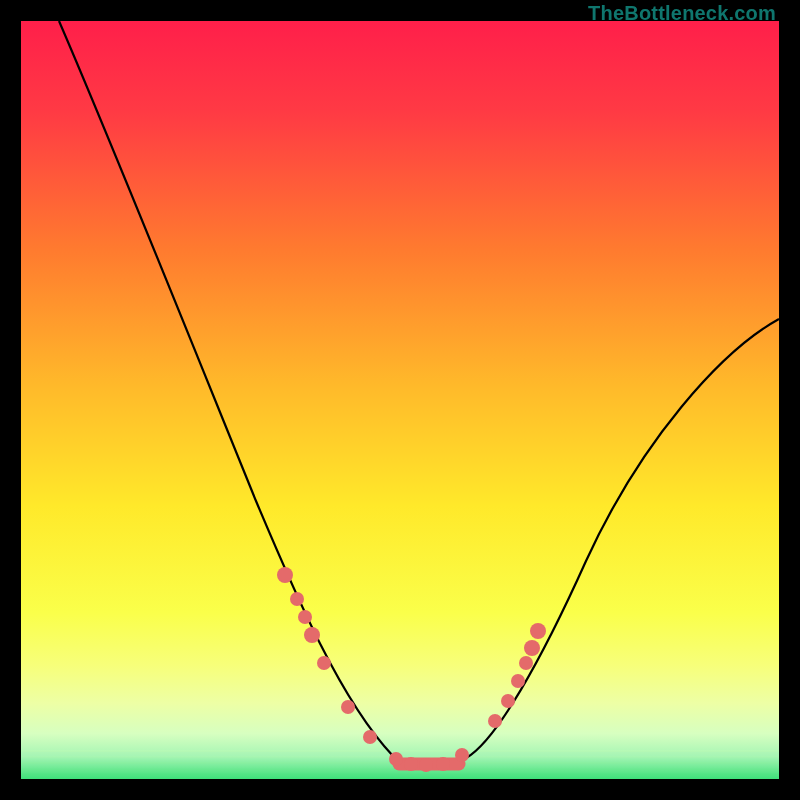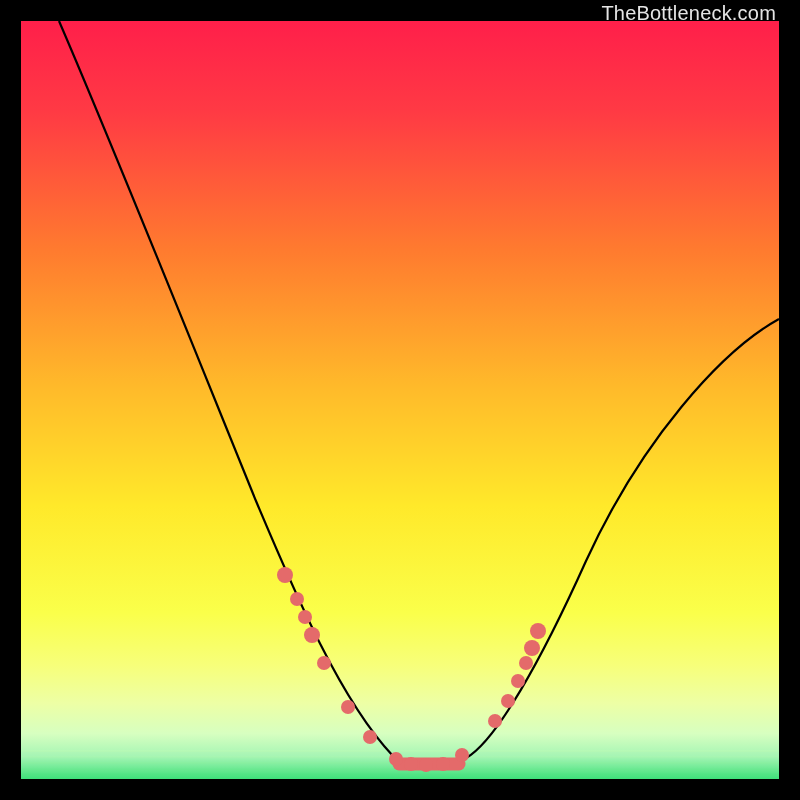--- a/index.html
+++ b/index.html
@@ -24,22 +24,22 @@
     left: 0;
     top: 0;
     width: 758px;
     height: 758px;
   }
   .watermark {
     position: absolute;
     top: 2px;
     right: 24px;
     font-size: 20px;
-    color: #e5e5e5;
-    font-weight: 400;
+    color: #0f766e;
+    font-weight: 700;
     letter-spacing: 0.2px;
     user-select: none;
   }
 </style>
 </head>
 <body>
 
 <div class="frame">
   <svg class="plot-area" viewBox="0 0 758 758" preserveAspectRatio="none">
     <defs>

